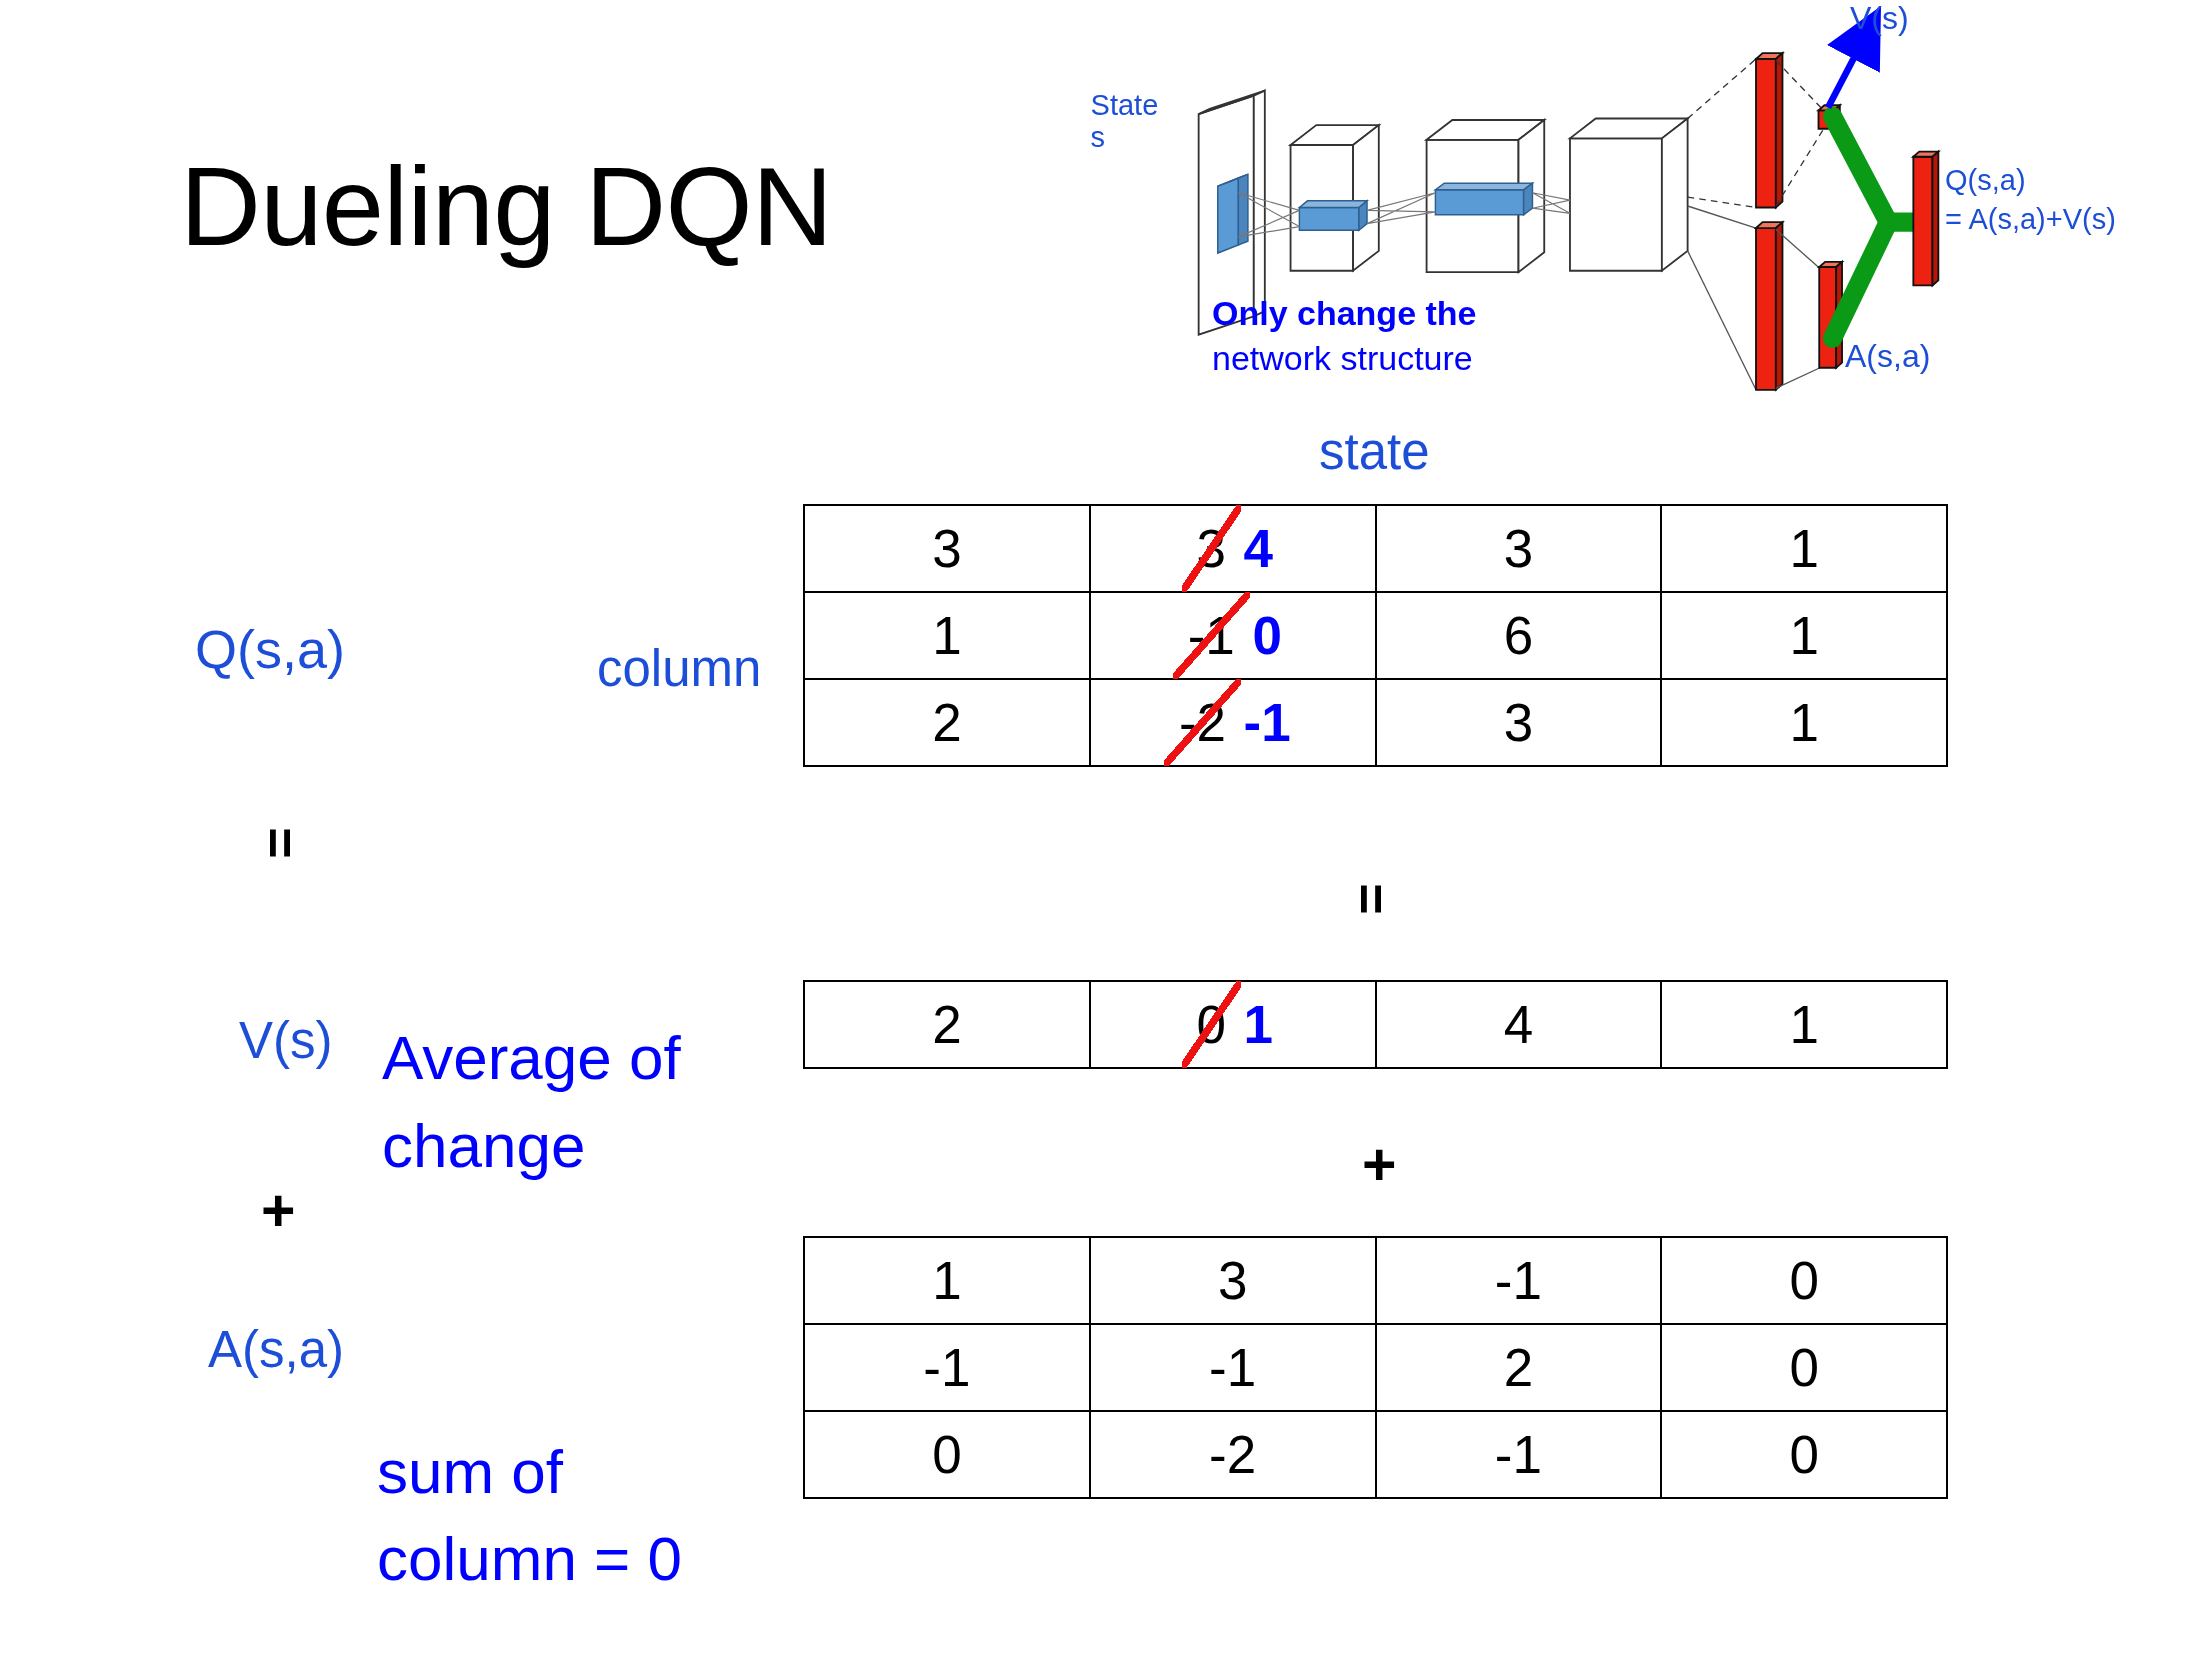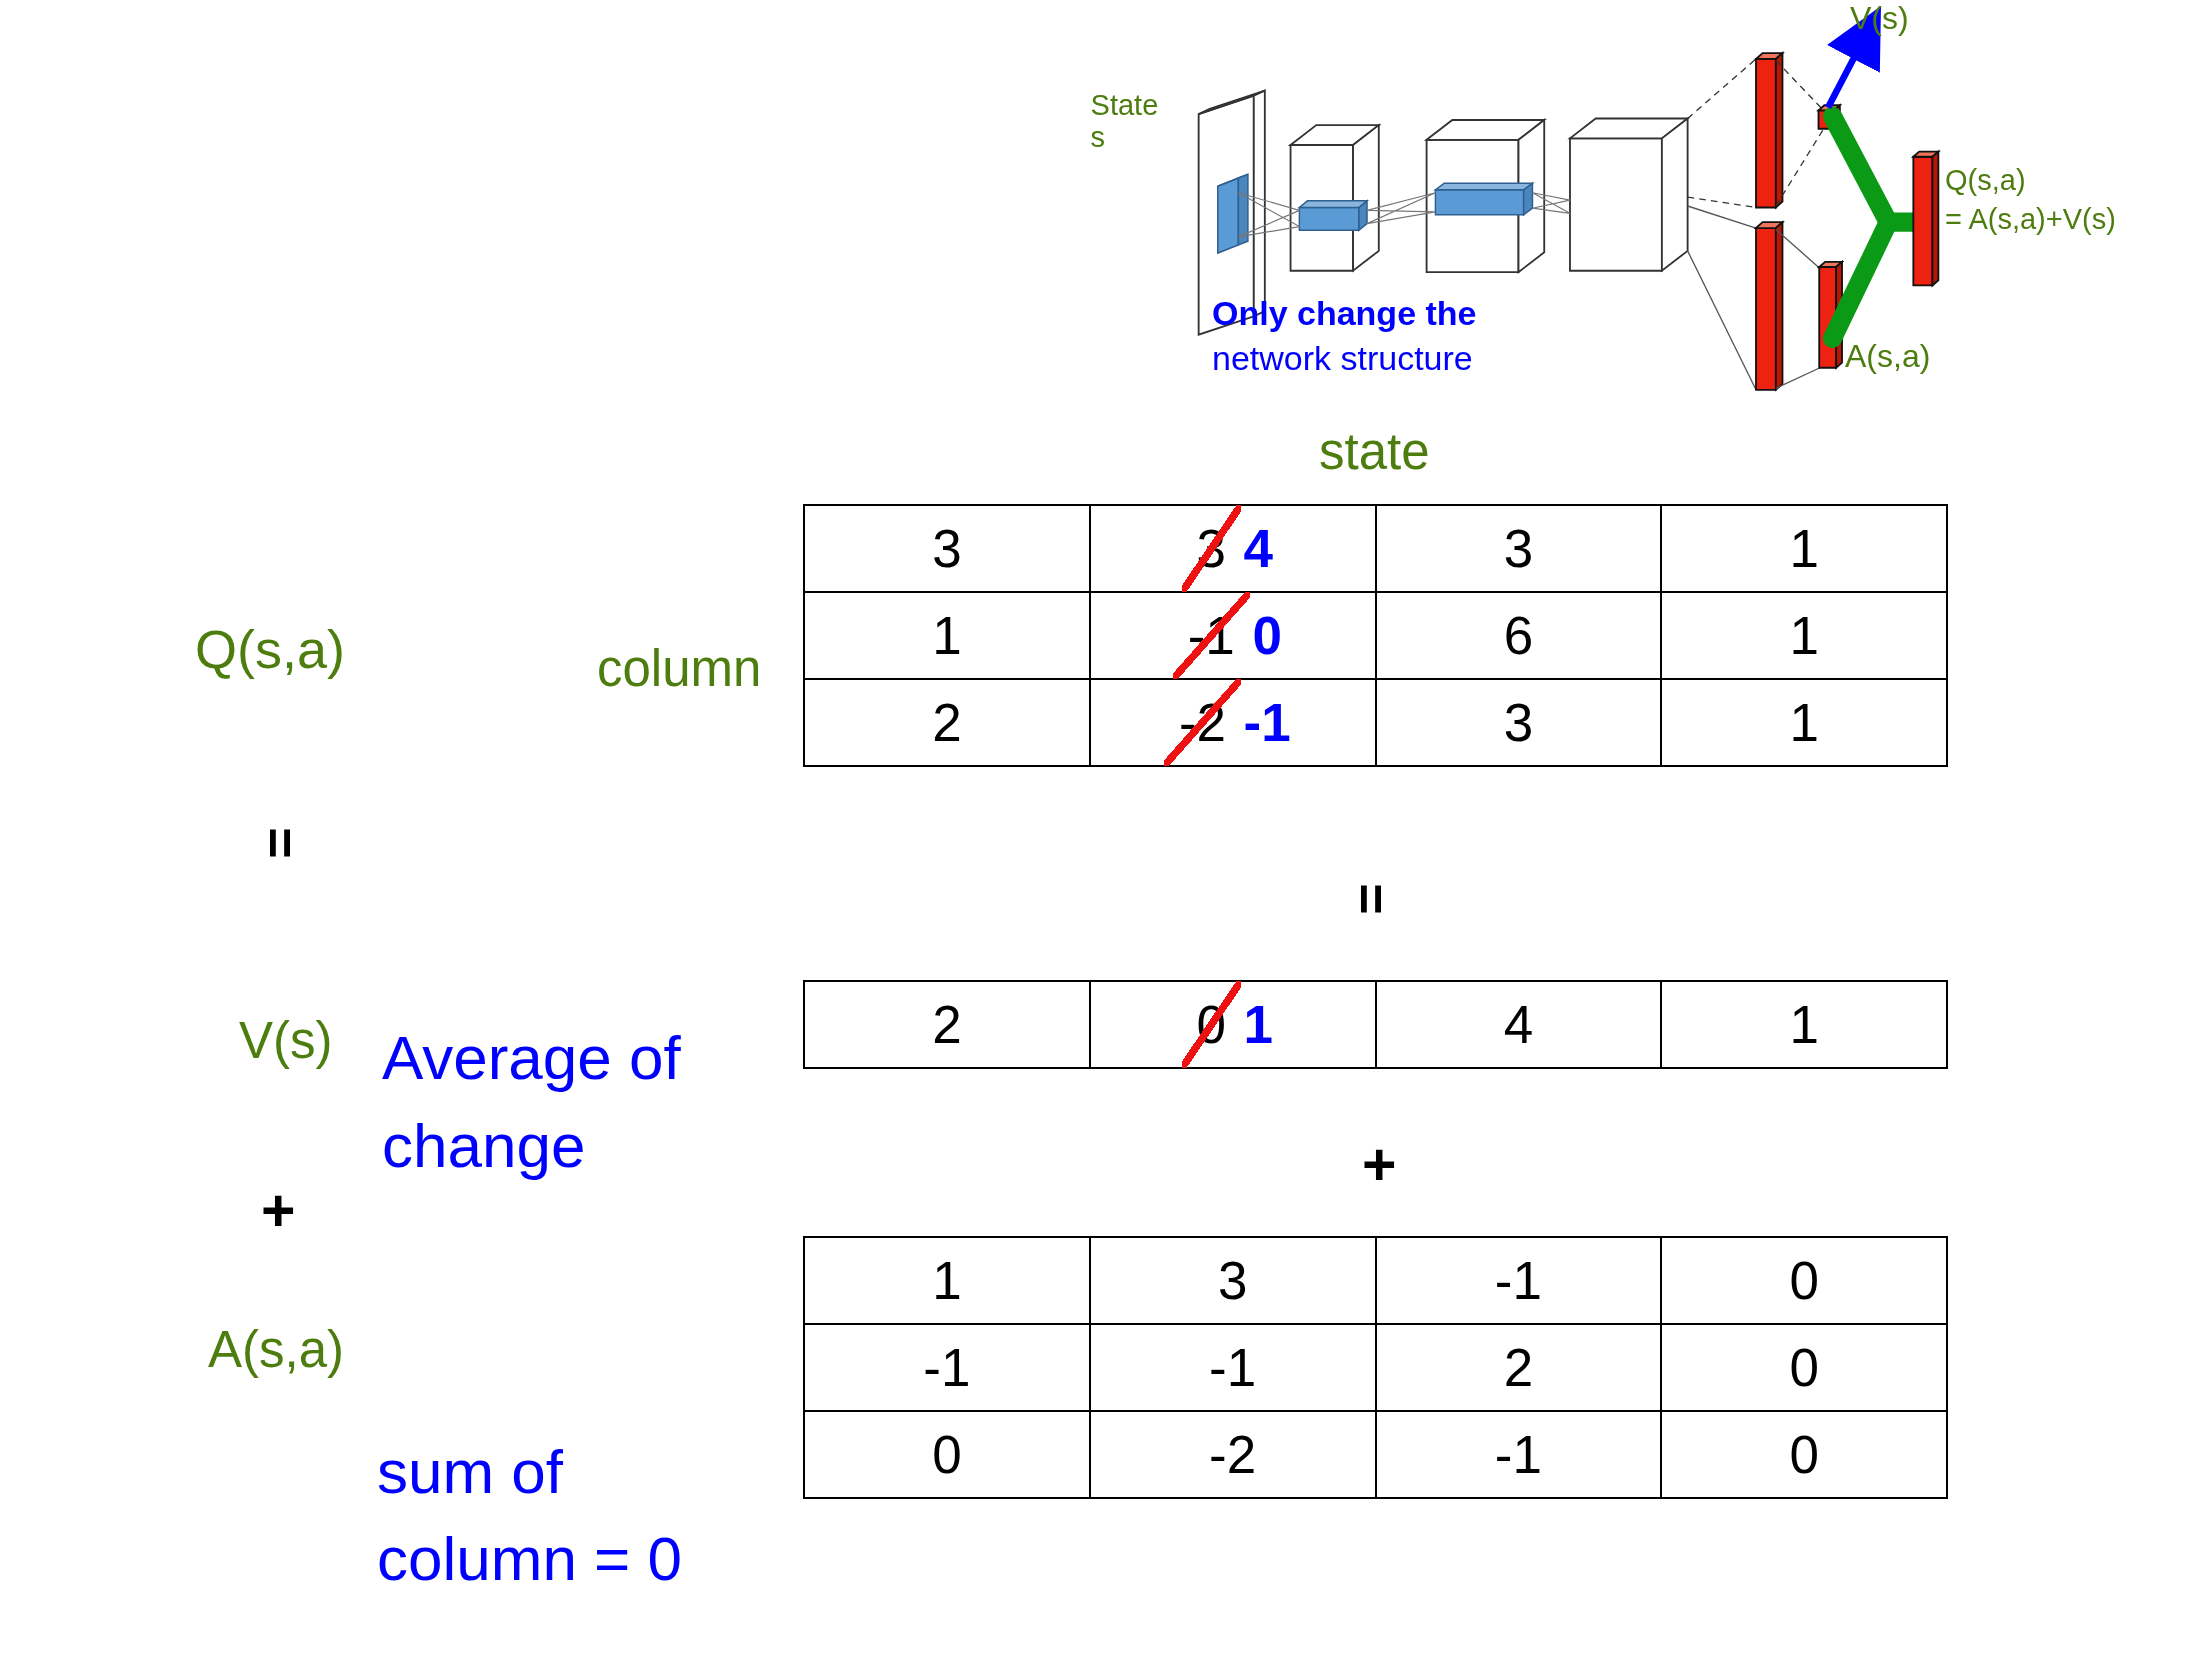--- a/index.html
+++ b/index.html
@@ -29,21 +29,21 @@
     font-weight: 400;
     letter-spacing: -0.7px;
     white-space: nowrap;
     color: #000;
   }
 
   
   .lbl {
     position: absolute;
     white-space: nowrap;
-    color: #4d7c0f;
+    color: #1d4ed8;
     line-height: 1.05;
   }
   .blue-note {
     position: absolute;
     color: #0000ff;
     font-size: 62px;
     line-height: 1.12;
     white-space: nowrap;
   }
 
@@ -126,20 +126,21 @@
     top: 0px;
     width: 1125px;
     height: 412px;
   }
 </style>
 </head>
 <body>
 
 <div id="slide">
 
+  <div id="title">Dueling DQN</div>
 
   <div id="net">
     <svg width="1125" height="412" viewBox="0 0 1530 560" xmlns="http://www.w3.org/2000/svg">
       <defs>
         <marker id="bluearrow" markerWidth="9" markerHeight="9" refX="3" refY="4.5" orient="auto">
           <path d="M0,0 L9,4.5 L0,9 z" fill="#0000ff"></path>
         </marker>
       </defs>
 
       <g stroke="#333" stroke-width="2.5" fill="#ffffff">

